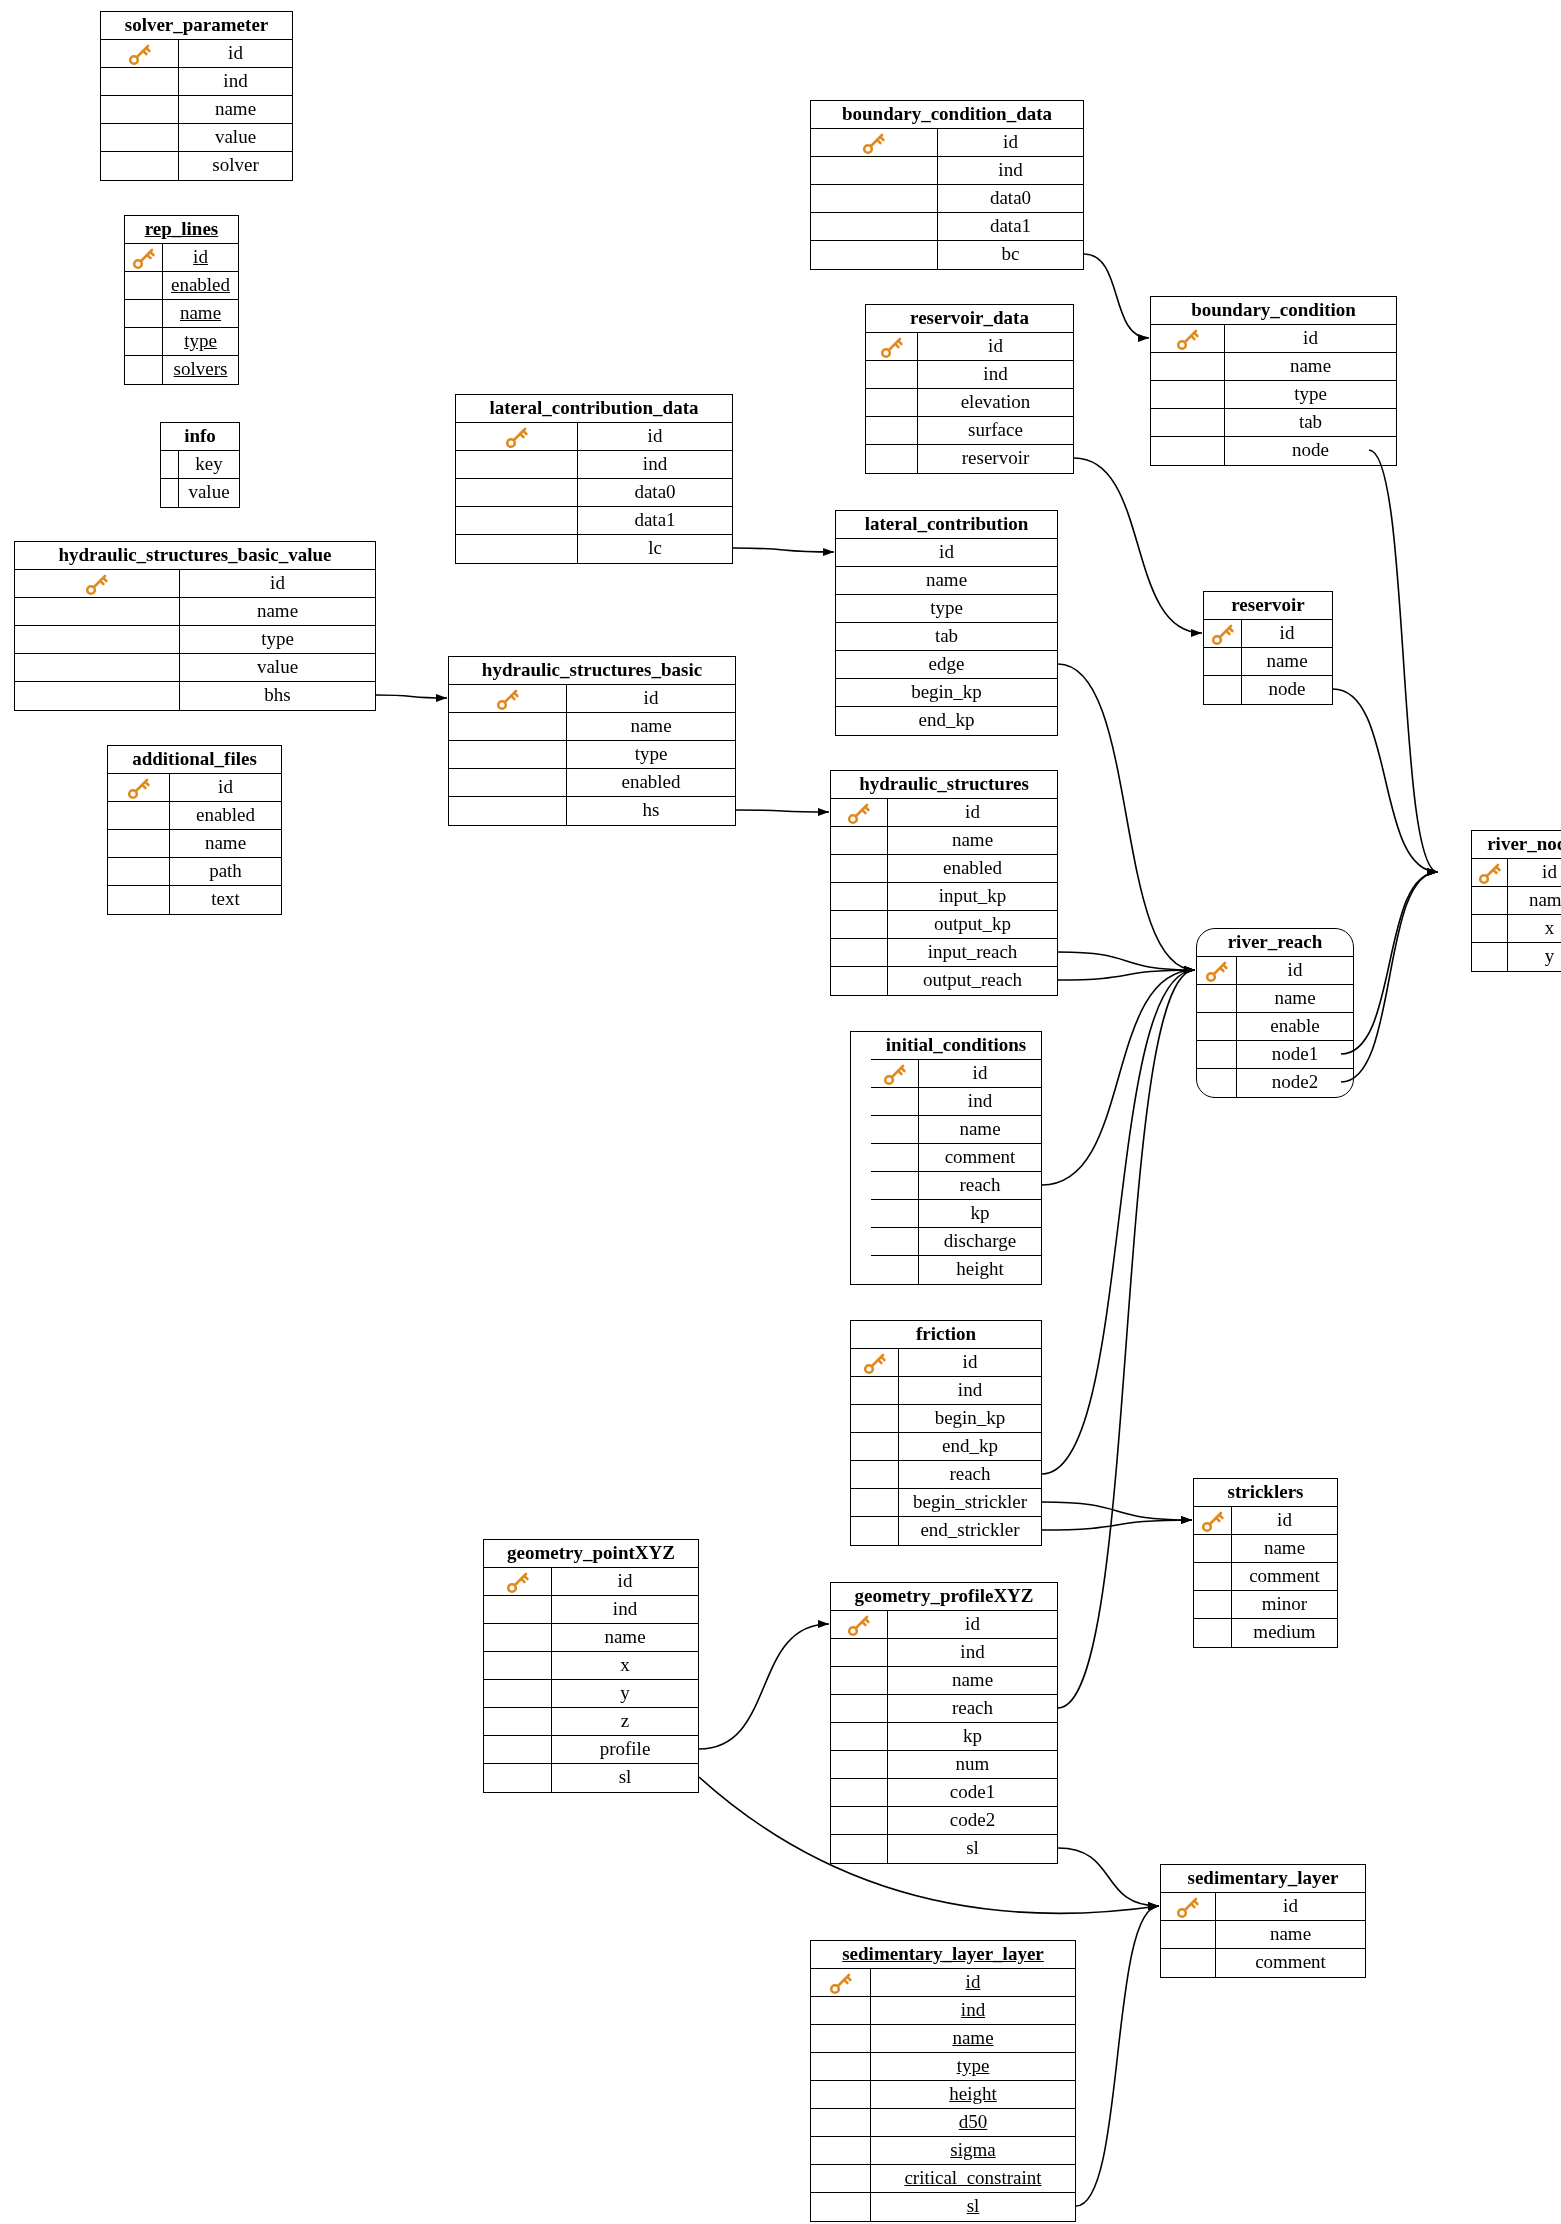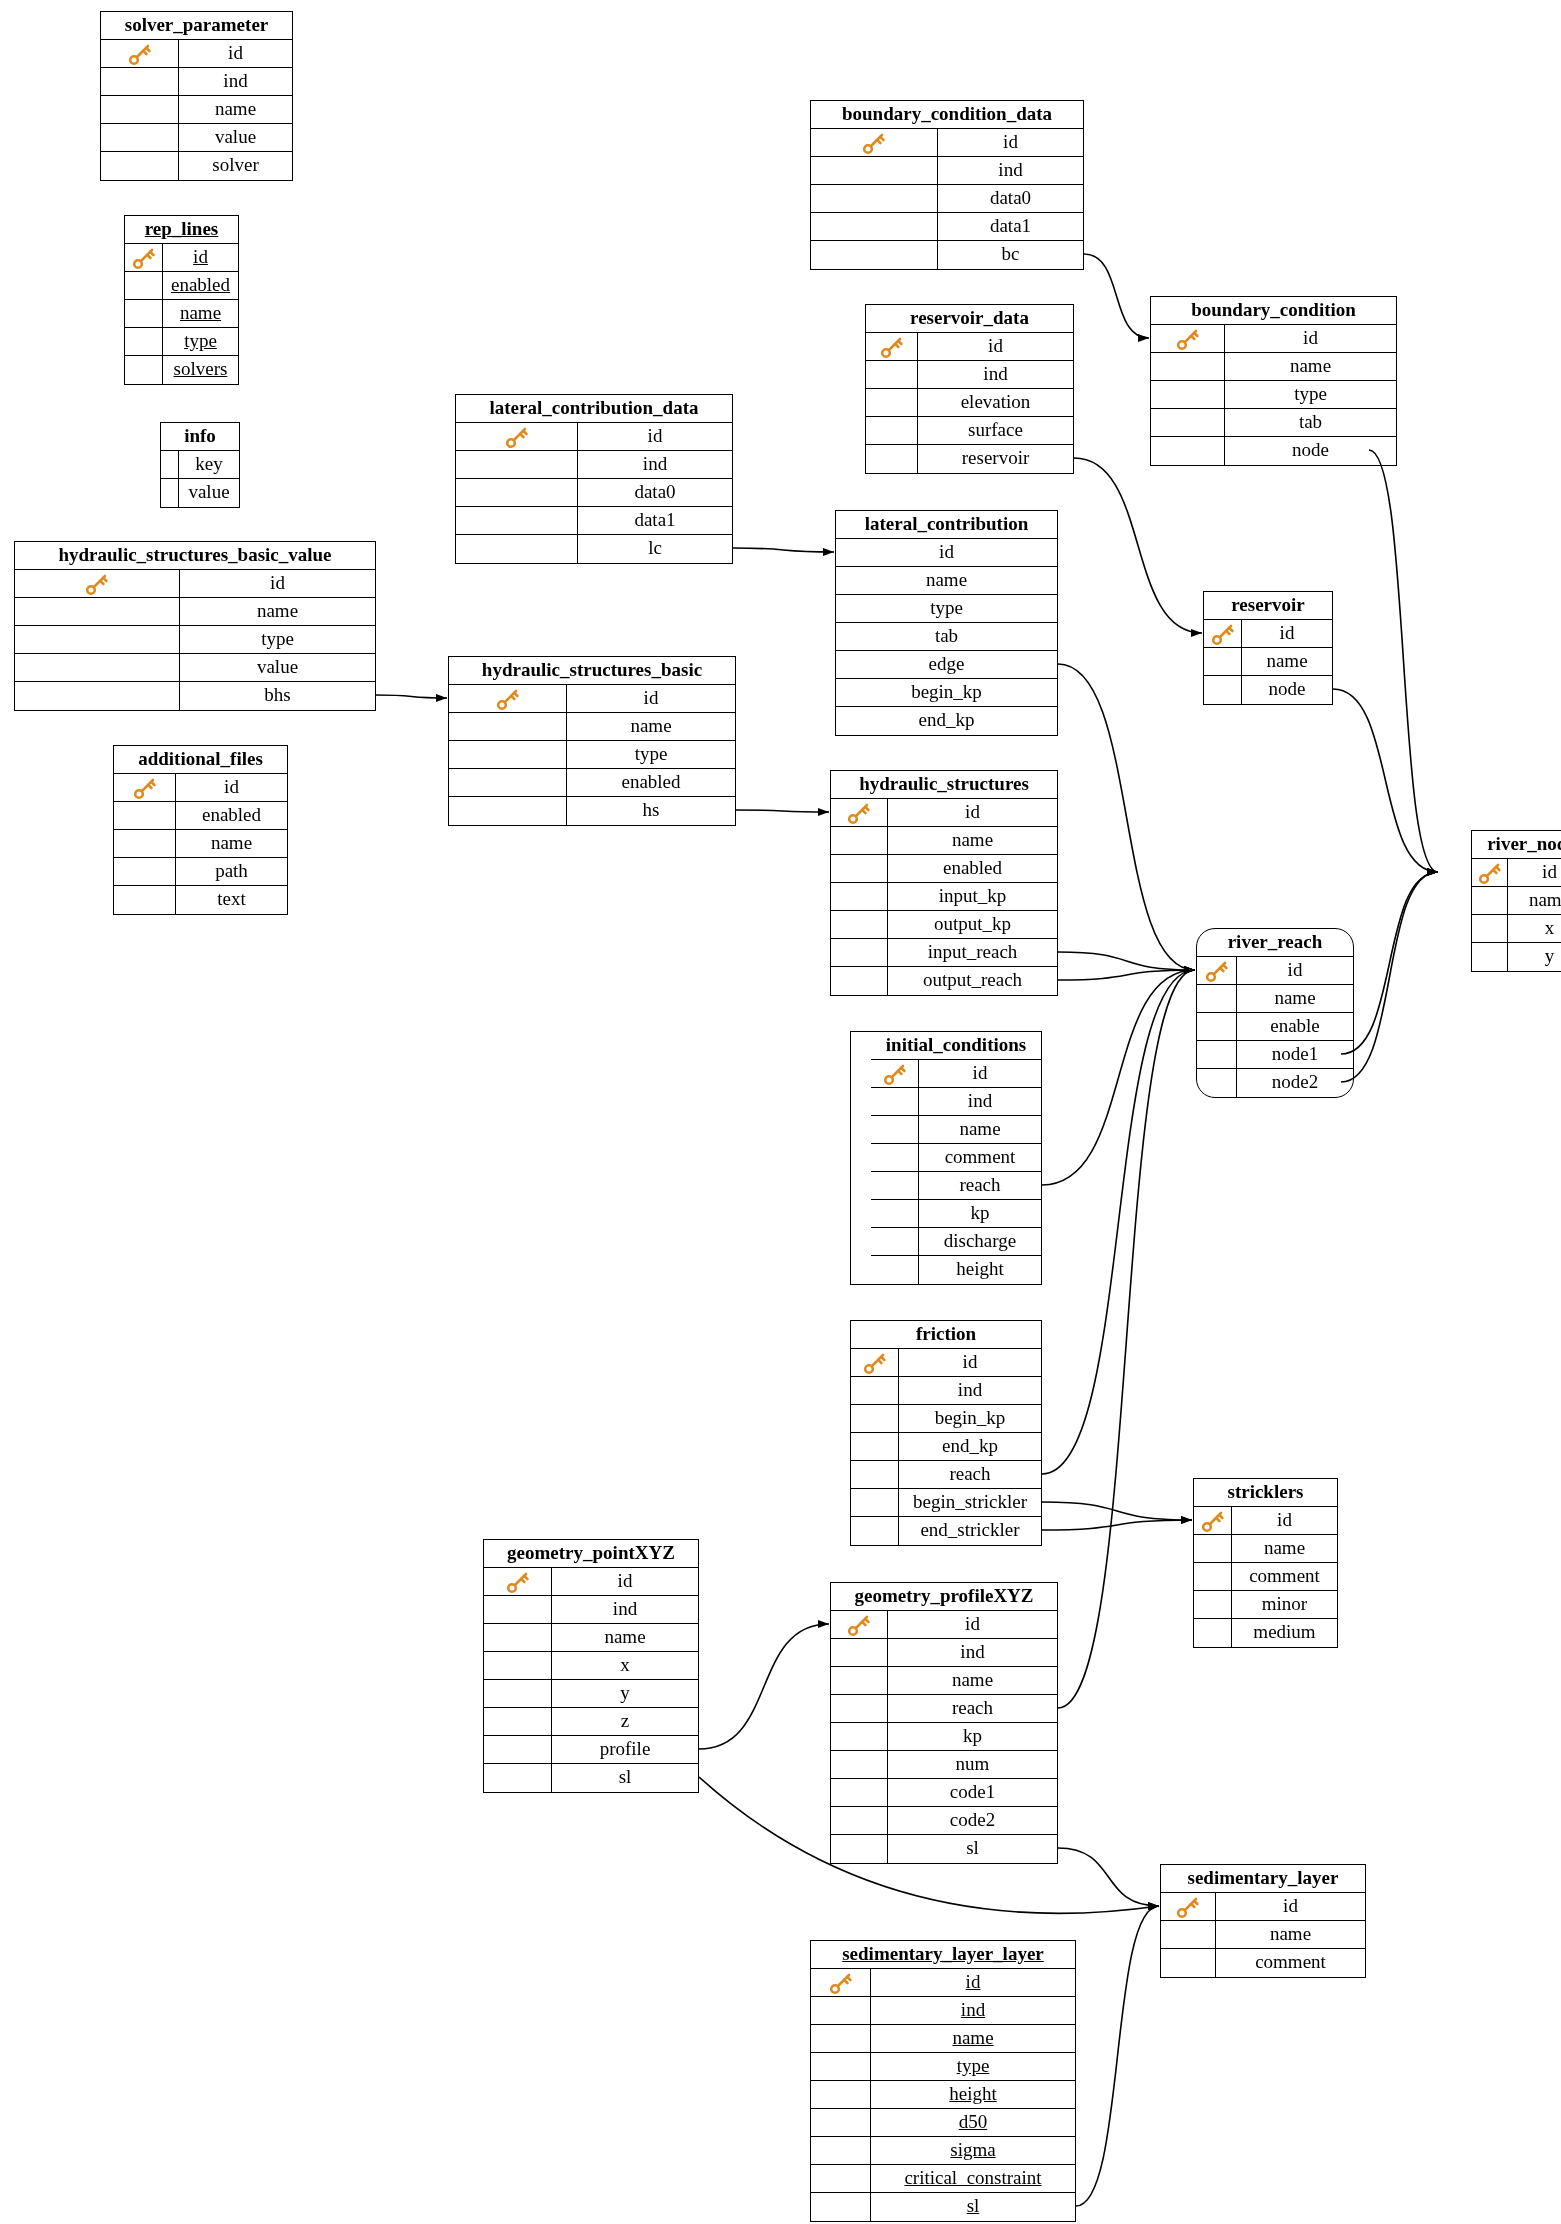--- a/index.html
+++ b/index.html
@@ -196,21 +196,21 @@
       </div>
       <div class="db-row">
         <div class="db-keycell" style="width: 165px;"></div>
         <div class="db-namecell">value</div>
       </div>
       <div class="db-row">
         <div class="db-keycell" style="width: 165px;"></div>
         <div class="db-namecell">bhs</div>
       </div>
     </div>
-    <div class="db-table" style="left: 107px; top: 745px; width: 175px; border-color: rgb(0, 0, 0); margin-left: 6px;">
+    <div class="db-table" style="left: 107px; top: 745px; width: 175px; border-color: rgb(0, 0, 0);">
       <div class="db-table-title">additional_files</div>
       <div class="db-row">
         <div class="db-keycell" style="width: 62px;">
           <svg class="key-icon" width="26" height="26" viewBox="0 0 26 26">
             <g fill="none" stroke="#e08a1e" stroke-width="2.6" stroke-linecap="round">
               <circle cx="7" cy="19" r="3.8"></circle>
               <path d="M10 16 L21 5"></path>
               <path d="M16.2 9.8 L19.4 13"></path>
               <path d="M19.2 6.8 L22.4 10"></path>
             </g>

